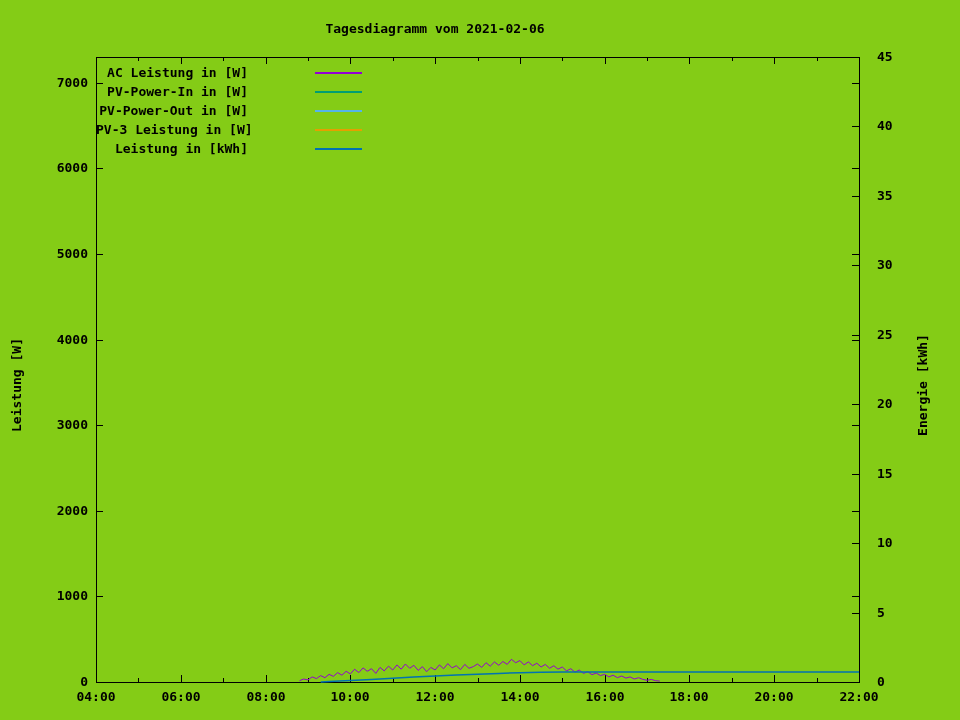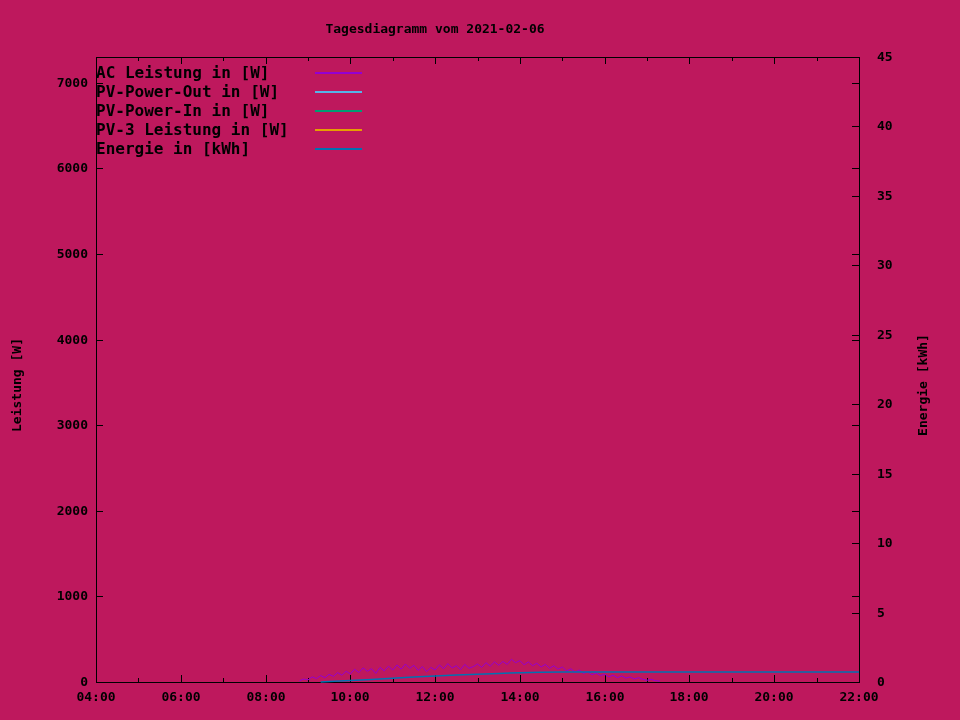--- a/index.html
+++ b/index.html
@@ -1,26 +1,26 @@
 <!DOCTYPE html>
 <html><head>
 <meta charset="utf-8">
 <style>
   html,body{margin:0;padding:0;background:#fff;}
-  .chart-root{position:relative;width:960px;height:720px;background:#be185d;overflow:hidden;
+  .chart-root{position:relative;width:960px;height:720px;background:#84cc16;overflow:hidden;
     font-family:"DejaVu Sans Mono","Liberation Mono",monospace;font-weight:bold;color:#000;}
   .chart-title{position:absolute;left:235px;top:21px;width:400px;text-align:center;
     font-size:13px;letter-spacing:0px;white-space:nowrap;}
   .axis-label-left{position:absolute;left:16px;top:385px;font-size:13px;white-space:nowrap;
     transform:translate(-50%,-50%) rotate(-90deg);}
   .axis-label-right{position:absolute;left:922px;top:385px;font-size:13px;white-space:nowrap;
     transform:translate(-50%,-50%) rotate(-90deg);}
   .legend{position:absolute;left:96px;top:63px;}
   .legend-row{display:flex;align-items:center;height:19px;}
-  .legend-label{display:inline-block;width:152px;text-align:right;font-size:16px;white-space:pre;}
+  .legend-label{display:inline-block;width:152px;text-align:right;font-size:13px;white-space:pre;}
   .legend-swatch{display:inline-block;width:47px;height:2px;margin-left:67px;background:#000;}
   svg.plot{position:absolute;left:0;top:0;}
   svg.plot text{font-family:"DejaVu Sans Mono","Liberation Mono",monospace;
     font-weight:bold;font-size:13px;fill:#000;}
 </style>
 </head>
 <body>
 
 <div class="chart-root">
 
@@ -130,30 +130,30 @@
       <path d="M299.5,680.7 L303.7,679.0 L307.9,679.9 L312.2,676.9 L316.4,678.6 L320.7,675.6 L324.9,677.7 L329.1,674.3 L333.4,676.4 L337.6,672.6 L341.9,675.2 L346.1,671.3 L350.3,673.9 L354.6,669.2 L358.8,672.6 L363.1,667.9 L367.3,671.3 L371.5,668.7 L375.8,673.4 L380.0,667.4 L384.2,670.9 L388.5,666.2 L392.7,670.0 L397.0,664.9 L401.2,669.2 L405.4,664.0 L409.7,668.3 L413.9,665.3 L418.2,670.4 L422.4,666.6 L426.6,671.7 L430.9,667.4 L435.1,670.0 L439.4,664.9 L443.6,668.7 L447.8,663.6 L452.1,667.9 L456.3,665.7 L460.5,669.6 L464.8,664.4 L469.0,668.3 L473.3,666.6 L477.5,664.0 L481.7,667.4 L486.0,662.7 L490.2,666.2 L494.5,661.9 L498.7,665.3 L502.9,661.5 L507.2,664.4 L511.4,659.3 L515.7,662.7 L519.9,660.6 L524.1,664.9 L528.4,661.9 L532.6,665.7 L536.8,663.2 L541.1,667.0 L545.3,664.4 L549.6,668.3 L553.8,665.7 L558.0,669.2 L562.3,667.0 L566.5,670.9 L570.8,668.7 L575.0,672.2 L579.2,670.0 L583.5,673.4 L587.7,671.7 L592.0,674.7 L596.2,673.0 L600.4,675.6 L604.7,674.3 L608.9,676.9 L613.1,675.2 L617.4,677.7 L621.6,676.0 L625.9,678.1 L630.1,676.9 L634.3,679.0 L638.6,677.7 L642.8,679.4 L647.1,680.3 L651.3,679.4 L655.5,680.7 L659.8,681.1" fill="none" stroke="#9400d3" stroke-width="1" stroke-linejoin="round"></path>
       <path d="M320.7,682.0 L329.1,681.6 L350.3,680.6 L371.5,679.5 L392.7,678.3 L413.9,677.1 L435.1,676.0 L456.3,675.1 L477.5,674.2 L498.7,673.4 L519.9,672.7 L541.1,672.3 L562.3,672.0 L583.5,671.9 L604.7,671.9 L625.9,671.9 L859.0,671.9" fill="none" stroke="#0072b2" stroke-width="1.5" stroke-linejoin="round"></path>
     </svg>
 
   <div class="legend">
     <div class="legend-row">
       <span class="legend-label">AC Leistung in [W]</span>
       <span class="legend-swatch" style="background: rgb(148, 0, 211);"></span>
     </div>
     <div class="legend-row">
+      <span class="legend-label">PV-Power-In in [W]</span>
+      <span class="legend-swatch" style="background: rgb(0, 158, 115);"></span>
+    </div>
+    <div class="legend-row">
       <span class="legend-label">PV-Power-Out in [W]</span>
       <span class="legend-swatch" style="background: rgb(86, 180, 233);"></span>
-    </div>
-    <div class="legend-row">
-      <span class="legend-label">PV-Power-In in [W]</span>
-      <span class="legend-swatch" style="background: rgb(0, 158, 115);"></span>
     </div>
     <div class="legend-row">
       <span class="legend-label">PV-3 Leistung in [W]</span>
       <span class="legend-swatch" style="background: rgb(230, 159, 0);"></span>
     </div>
     <div class="legend-row">
-      <span class="legend-label">Energie in [kWh]</span>
+      <span class="legend-label">Leistung in [kWh]</span>
       <span class="legend-swatch" style="background: rgb(0, 114, 178);"></span>
     </div>
   </div>
 
 </div>
 
 </body></html>

